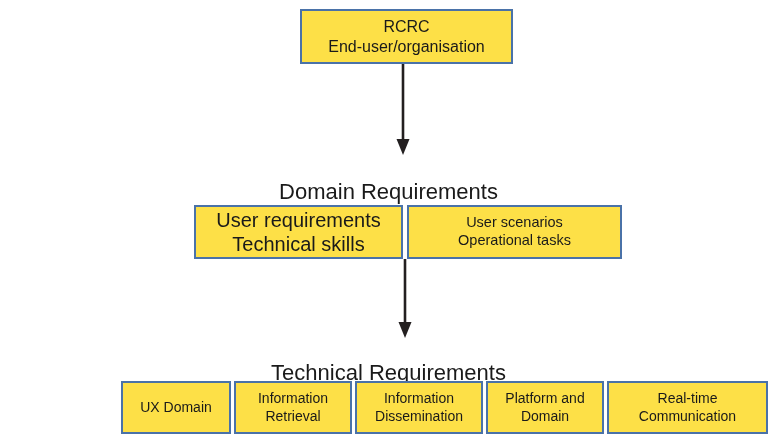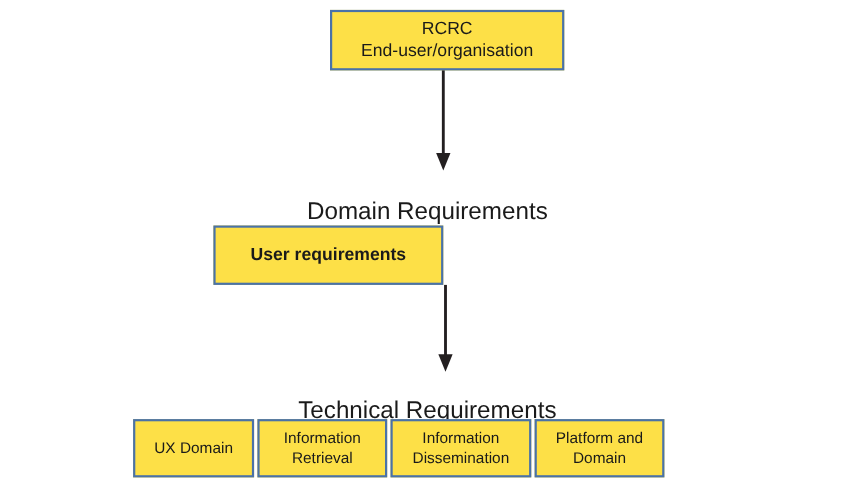--- a/index.html
+++ b/index.html
@@ -58,22 +58,21 @@
   }
   #domain-heading { top: 167px; }
   #technical-heading { top: 348px; }
 
   
   #domain-left {
     left: 194px;
     top: 205px;
     width: 209px;
     height: 54px;
-    font-size: 16px;
-    font-weight: bold;
+    font-size: 20px;
   }
   #domain-right {
     left: 407px;
     top: 205px;
     width: 215px;
     height: 54px;
     font-size: 14.5px;
   }
 
   
@@ -111,22 +110,27 @@
 
   <svg class="arrow" width="777" height="440">
     <line x1="403" y1="64" x2="403" y2="142"></line>
     <polygon points="403,155 396.5,139 409.5,139"></polygon>
   </svg>
 
   <div class="section-heading" id="domain-heading">Domain Requirements</div>
 
   <div class="node-box" id="domain-left">
     <span class="line">User requirements</span>
+    <span class="line">Technical skills</span>
   </div>
 
+  <div class="node-box" id="domain-right">
+    <span class="line">User scenarios</span>
+    <span class="line">Operational tasks</span>
+  </div>
 
   <svg class="arrow" width="777" height="440">
     <line x1="405" y1="259" x2="405" y2="325"></line>
     <polygon points="405,338 398.5,322 411.5,322"></polygon>
   </svg>
 
   <div class="section-heading" id="technical-heading">Technical Requirements</div>
 
 
   <div class="node-box tech-box" style="left:121px; width:110px;">
@@ -141,14 +145,18 @@
   <div class="node-box tech-box" style="left:355px; width:128px;">
     <span class="line">Information</span>
     <span class="line">Dissemination</span>
   </div>
 
   <div class="node-box tech-box" style="left:486px; width:118px;">
     <span class="line">Platform and</span>
     <span class="line">Domain</span>
   </div>
 
+  <div class="node-box tech-box" style="left:607px; width:161px;">
+    <span class="line">Real-time</span>
+    <span class="line">Communication</span>
+  </div>
 
 </div>
 
 </body></html>

